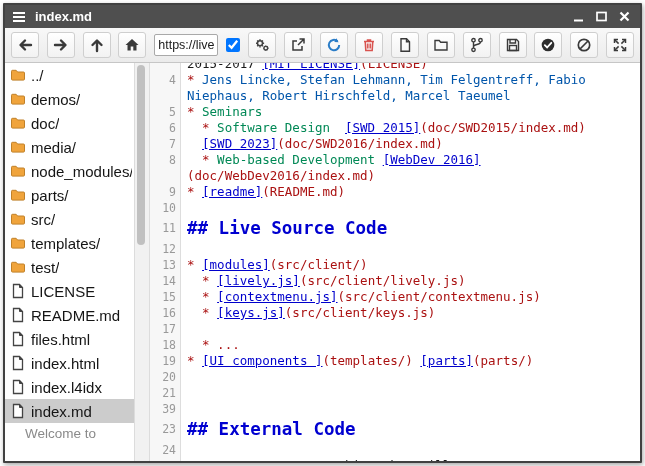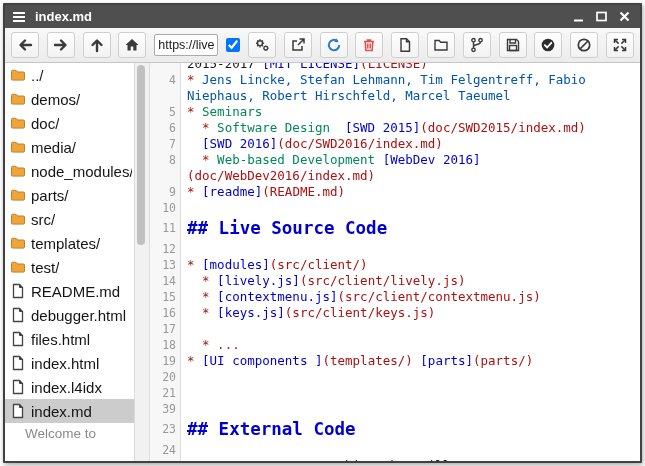--- a/index.html
+++ b/index.html
@@ -37,21 +37,21 @@
   .editor{flex:1;position:relative;overflow:hidden;background:#fff;font-family:"DejaVu Sans Mono",monospace;font-size:12.5px;}
   .gutter-bg{position:absolute;left:0;top:0;bottom:0;width:30px;background:#f7f7f7;border-right:1px solid #dddddd;}
   #code-rows{position:relative;margin-top:-7px;}
   .code-row{position:relative;height:16px;line-height:16px;padding-left:37px;white-space:pre;color:#1a1a1a;}
   .code-row.header-row{height:25px;line-height:25px;font-size:17.5px;font-weight:bold;}
   .lnum{position:absolute;left:0;top:0;width:26px;text-align:right;color:var(--gutter-text,#999);font-size:11.5px;font-weight:normal;line-height:inherit;}
   .tok-plain{color:#1a1a1a}
   .tok-bullet{color:var(--bullet-red,#aa1111)}
   .tok-lv1{color:var(--list1-blue,#0055aa)}
   .tok-lv2{color:var(--list2-green,#008855)}
-  .tok-link{color:var(--link-blue,#0000cc);}
+  .tok-link{color:var(--link-blue,#0000cc);text-decoration:underline}
   .tok-url{color:var(--url-red,#aa1111)}
   .tok-header{color:var(--header-blue,#0000d0)}
 </style>
 </head>
 <body>
 
 <div class="window">
 
   <div class="titlebar">
     <span class="hamburger">
@@ -247,28 +247,28 @@
   <svg viewBox="0 0 16 16">
               <path d="M1.5 4.3 C1.5 3.7 1.9 3.3 2.5 3.3 H6.1 L7.6 5 H13.5 C14.1 5 14.5 5.4 14.5 6 V12.1 C14.5 12.7 14.1 13.1 13.5 13.1 H2.5 C1.9 13.1 1.5 12.7 1.5 12.1 Z" fill="var(--folder-orange,#f0a43c)" stroke="#c0812a" stroke-width="1"></path>
             </svg>
 <span class="sb-label">test/</span>
           </div>
           <div class="sb-item">
   <svg viewBox="0 0 16 16">
               <path d="M3.5 1.5 H9.5 L12.5 4.5 V14.5 H3.5 Z" fill="#ffffff" stroke="#444444" stroke-width="1.3"></path>
               <path d="M9.5 1.5 V4.5 H12.5 Z" fill="#444444" stroke="#444444" stroke-width="1"></path>
             </svg>
+<span class="sb-label">LICENSE</span>
+          </div>
+          <div class="sb-item">
+  <svg viewBox="0 0 16 16">
+              <path d="M3.5 1.5 H9.5 L12.5 4.5 V14.5 H3.5 Z" fill="#ffffff" stroke="#444444" stroke-width="1.3"></path>
+              <path d="M9.5 1.5 V4.5 H12.5 Z" fill="#444444" stroke="#444444" stroke-width="1"></path>
+            </svg>
 <span class="sb-label">README.md</span>
-          </div>
-          <div class="sb-item">
-  <svg viewBox="0 0 16 16">
-              <path d="M3.5 1.5 H9.5 L12.5 4.5 V14.5 H3.5 Z" fill="#ffffff" stroke="#444444" stroke-width="1.3"></path>
-              <path d="M9.5 1.5 V4.5 H12.5 Z" fill="#444444" stroke="#444444" stroke-width="1"></path>
-            </svg>
-<span class="sb-label">debugger.html</span>
           </div>
           <div class="sb-item">
   <svg viewBox="0 0 16 16">
               <path d="M3.5 1.5 H9.5 L12.5 4.5 V14.5 H3.5 Z" fill="#ffffff" stroke="#444444" stroke-width="1.3"></path>
               <path d="M9.5 1.5 V4.5 H12.5 Z" fill="#444444" stroke="#444444" stroke-width="1"></path>
             </svg>
 <span class="sb-label">files.html</span>
           </div>
           <div class="sb-item">
   <svg viewBox="0 0 16 16">
@@ -298,21 +298,21 @@
       <div class="sb-thumb"></div>
     </div>
     <div class="editor">
       <div class="gutter-bg"></div>
       <div id="code-rows">
           <div class="code-row"><span class="lnum"></span><span><span class="tok-plain">2015-2017 </span><span class="tok-link">[MIT LICENSE]</span><span class="tok-url">(LICENSE)</span></span></div>
           <div class="code-row"><span class="lnum">4</span><span><span class="tok-bullet">* </span><span class="tok-lv1">Jens Lincke, Stefan Lehmann, Tim Felgentreff, Fabio</span></span></div>
           <div class="code-row"><span class="lnum"></span><span><span class="tok-lv1">Niephaus, Robert Hirschfeld, Marcel Taeumel</span></span></div>
           <div class="code-row"><span class="lnum">5</span><span><span class="tok-bullet">* </span><span class="tok-lv2">Seminars</span></span></div>
           <div class="code-row"><span class="lnum">6</span><span><span class="tok-bullet">  * </span><span class="tok-lv2">Software Design  </span><span class="tok-link">[SWD 2015]</span><span class="tok-url">(doc/SWD2015/index.md)</span></span></div>
-          <div class="code-row"><span class="lnum">7</span><span><span class="tok-plain">  </span><span class="tok-link">[SWD 2016]</span><span class="tok-url">(doc/SWD2016/index.md)</span></span></div>
+          <div class="code-row"><span class="lnum">7</span><span><span class="tok-plain">  </span><span class="tok-link">[SWD 2023]</span><span class="tok-url">(doc/SWD2016/index.md)</span></span></div>
           <div class="code-row"><span class="lnum">8</span><span><span class="tok-bullet">  * </span><span class="tok-lv2">Web-based Development </span><span class="tok-link">[WebDev 2016]</span></span></div>
           <div class="code-row"><span class="lnum"></span><span><span class="tok-url">(doc/WebDev2016/index.md)</span></span></div>
           <div class="code-row"><span class="lnum">9</span><span><span class="tok-bullet">* </span><span class="tok-link">[readme]</span><span class="tok-url">(README.md)</span></span></div>
           <div class="code-row"><span class="lnum">10</span><span></span></div>
           <div class="code-row header-row"><span class="lnum">11</span><span><span class="tok-header">## Live Source Code</span></span></div>
           <div class="code-row"><span class="lnum">12</span><span></span></div>
           <div class="code-row"><span class="lnum">13</span><span><span class="tok-bullet">* </span><span class="tok-link">[modules]</span><span class="tok-url">(src/client/)</span></span></div>
           <div class="code-row"><span class="lnum">14</span><span><span class="tok-bullet">  * </span><span class="tok-link">[lively.js]</span><span class="tok-url">(src/client/lively.js)</span></span></div>
           <div class="code-row"><span class="lnum">15</span><span><span class="tok-bullet">  * </span><span class="tok-link">[contextmenu.js]</span><span class="tok-url">(src/client/contextmenu.js)</span></span></div>
           <div class="code-row"><span class="lnum">16</span><span><span class="tok-bullet">  * </span><span class="tok-link">[keys.js]</span><span class="tok-url">(src/client/keys.js)</span></span></div>

